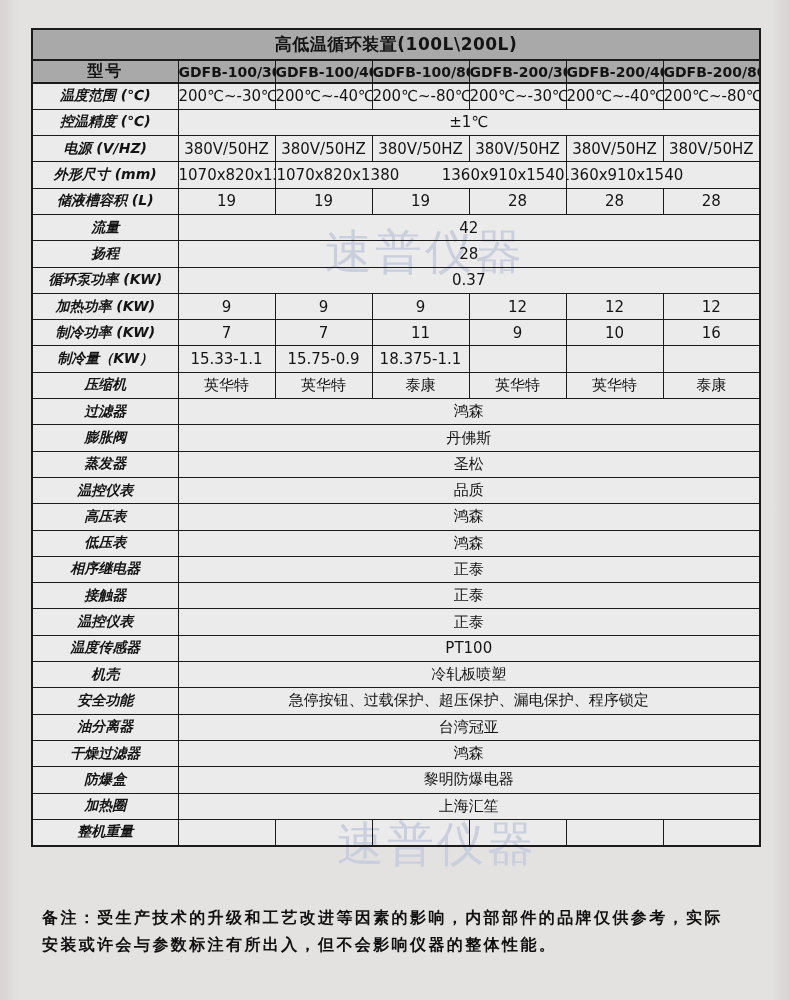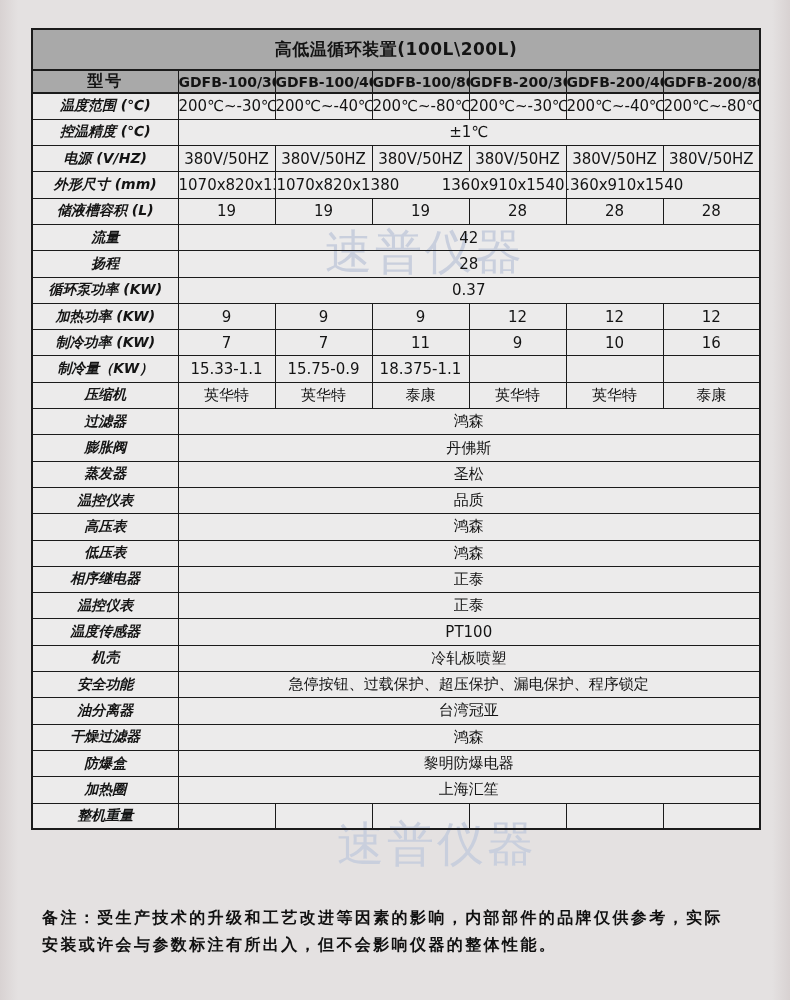--- a/index.html
+++ b/index.html
@@ -29,21 +29,21 @@
     position:relative;z-index:2;border-collapse:collapse;table-layout:fixed;
     width:728px;border:2px solid var(--border);background:transparent;
   }
   col.c-label{width:146px;}
   col.c-data{width:97px;}
   th,td{
     border:1px solid var(--border);padding:0;margin:0;
     text-align:center;vertical-align:middle;white-space:nowrap;overflow:hidden;
   }
   tr.title-row th{
-    height:41px;background:var(--header-bg);
+    height:31px;background:var(--header-bg);
     font-size:17px;font-weight:700;border-bottom:2px solid var(--border);letter-spacing:0.5px;
   }
   tr.header-row th{
     height:14px;background:var(--header-bg);
     font-size:14px;font-weight:700;border-bottom:2px solid var(--border);
   }
   tr.header-row th.model-col-label{font-size:16px;font-weight:600;letter-spacing:2px;}
   tbody th.label-cell{font-size:14px;font-weight:600;height:26.3px;font-style:italic;}
   tbody td{font-size:15px;font-weight:400;}
   td.dim-split-cell{padding:0;}
@@ -198,20 +198,24 @@
           </tr>
           <tr>
             <th class="label-cell">低压表</th>
             <td colspan="6">鸿森</td>
           </tr>
           <tr>
             <th class="label-cell">相序继电器</th>
             <td colspan="6">正泰</td>
           </tr>
           <tr>
+            <th class="label-cell">接触器</th>
+            <td colspan="6">正泰</td>
+          </tr>
+          <tr>
             <th class="label-cell">温控仪表</th>
             <td colspan="6">正泰</td>
           </tr>
           <tr>
             <th class="label-cell">温度传感器</th>
             <td colspan="6">PT100</td>
           </tr>
           <tr>
             <th class="label-cell">机壳</th>
             <td colspan="6">冷轧板喷塑</td>

